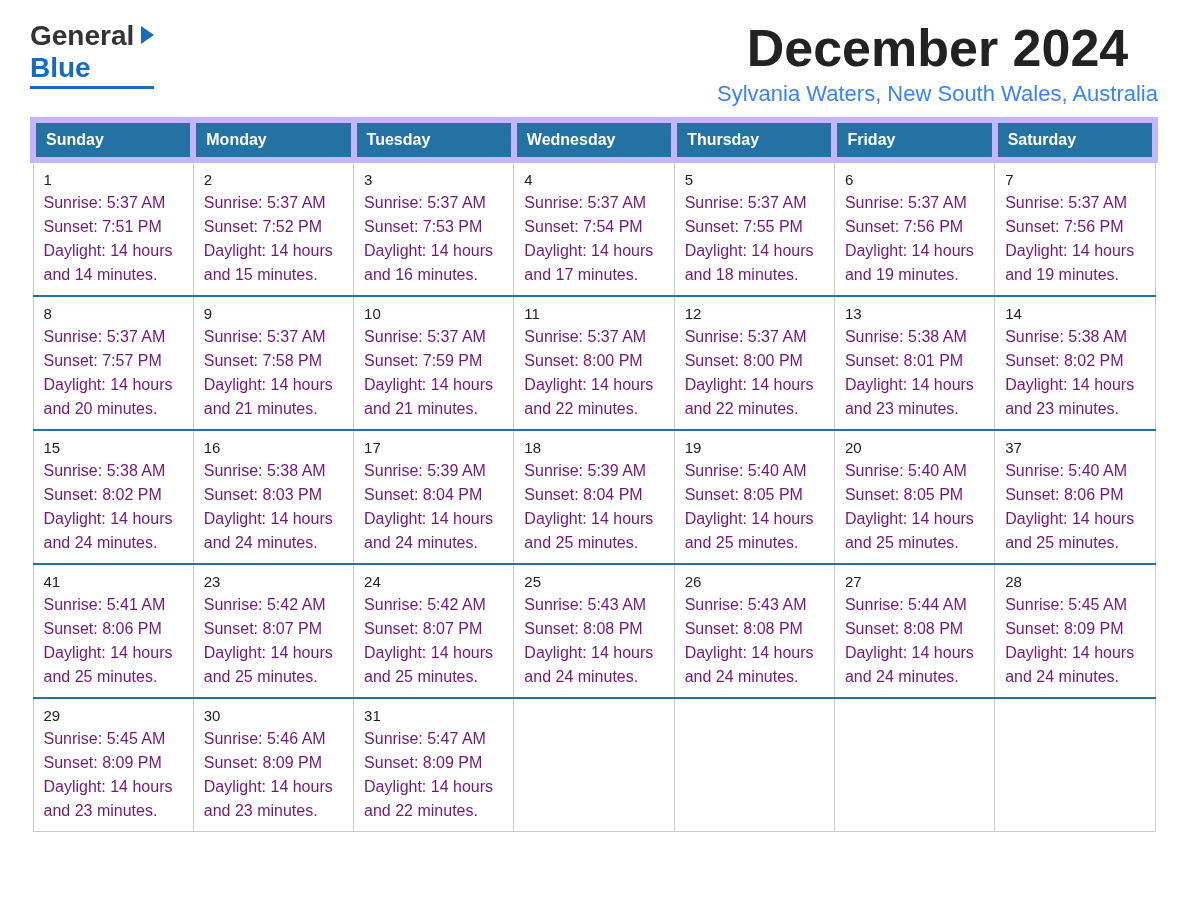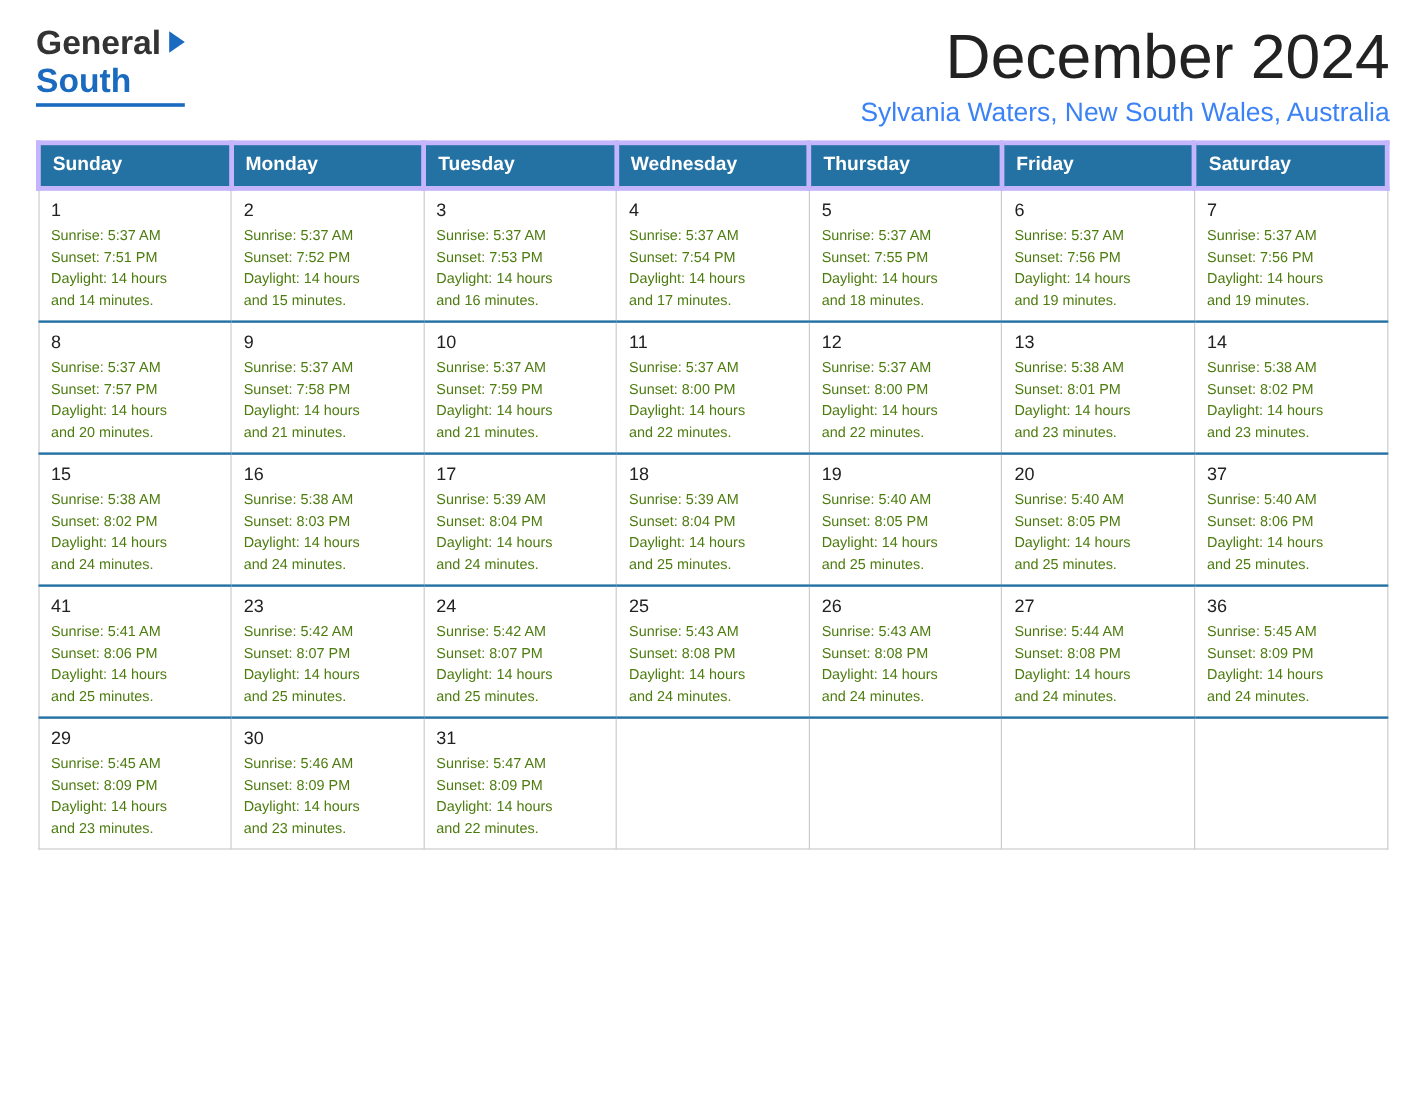--- a/index.html
+++ b/index.html
@@ -35,63 +35,64 @@
       width: 100%;
       height: 3px;
       background: #1a6bbf;
       margin-top: 2px;
     }
     .title-area {
       text-align: right;
     }
     .month-title {
       font-size: 52px;
-      font-weight: normal;
+      font-weight: bold;
       color: #222;
       line-height: 1.1;
+      text-align: center;
     }
     .location-title {
       font-size: 22px;
       color: #3b82f6;
       margin-top: 4px;
     }
     table {
       width: 100%;
       border-collapse: collapse;
       margin-top: 10px;
     }
     th {
       background-color: #2471a3;
       color: #fff;
       font-size: 16px;
       font-weight: bold;
       padding: 8px 10px;
       text-align: left;
-      border: 4px solid #c4b5fd;
+      border: 6px solid #c4b5fd;
     }
     td {
       vertical-align: top;
       padding: 8px 10px;
       border: 1px solid #ccc;
       width: 14.28%;
       font-size: 13px;
       color: #333;
       min-height: 90px;
       background: #fff;
     }
     .day-number {
       font-size: 15px;
       font-weight: normal;
       color: #222;
       display: block;
       margin-bottom: 3px;
     }
     .day-info {
-      font-size: 12px;
-      color: #4d7c0f;
+      font-size: 16px;
+      color: #701a75;
       line-height: 1.5;
     }
     tr td {
       border-bottom: 2px solid #2471a3;
     }
     tr:last-child td {
       border-bottom: 1px solid #ccc;
       margin-top: 40px;
     }
     .empty-cell {
@@ -101,21 +102,21 @@
 </head>
 <body>
 
 <div class="header-area">
   <div class="logo">
     <div class="logo-text">
       <span class="logo-general">General</span>
       <span style="display:inline-block;width:0;height:0;border-left:13px solid #1a6bbf;border-top:9px solid transparent;border-bottom:9px solid transparent;margin-left:3px;margin-bottom:2px;"></span>
     </div>
     <div style="display:flex;align-items:center;">
-      <span class="logo-blue" style="font-size:28px;font-weight:bold;color:#1a6bbf;">South</span>
+      <span class="logo-blue" style="font-size:28px;font-weight:bold;color:#1a6bbf;">Blue</span>
     </div>
     <div class="logo-line"></div>
   </div>
   <div class="title-area">
     <div class="month-title">December 2024</div>
     <div class="location-title">Sylvania Waters, New South Wales, Australia</div>
   </div>
 </div>
 
 <table>
@@ -375,21 +376,21 @@
         <td>
         <span class="day-number">27</span>
         <div class="day-info">
           Sunrise: 5:44 AM<br>
           Sunset: 8:08 PM<br>
           Daylight: 14 hours<br>
           and 24 minutes.
         </div>
       </td>
         <td>
-        <span class="day-number">36</span>
+        <span class="day-number">28</span>
         <div class="day-info">
           Sunrise: 5:45 AM<br>
           Sunset: 8:09 PM<br>
           Daylight: 14 hours<br>
           and 24 minutes.
         </div>
       </td>
       </tr>
       <tr>
         <td>

